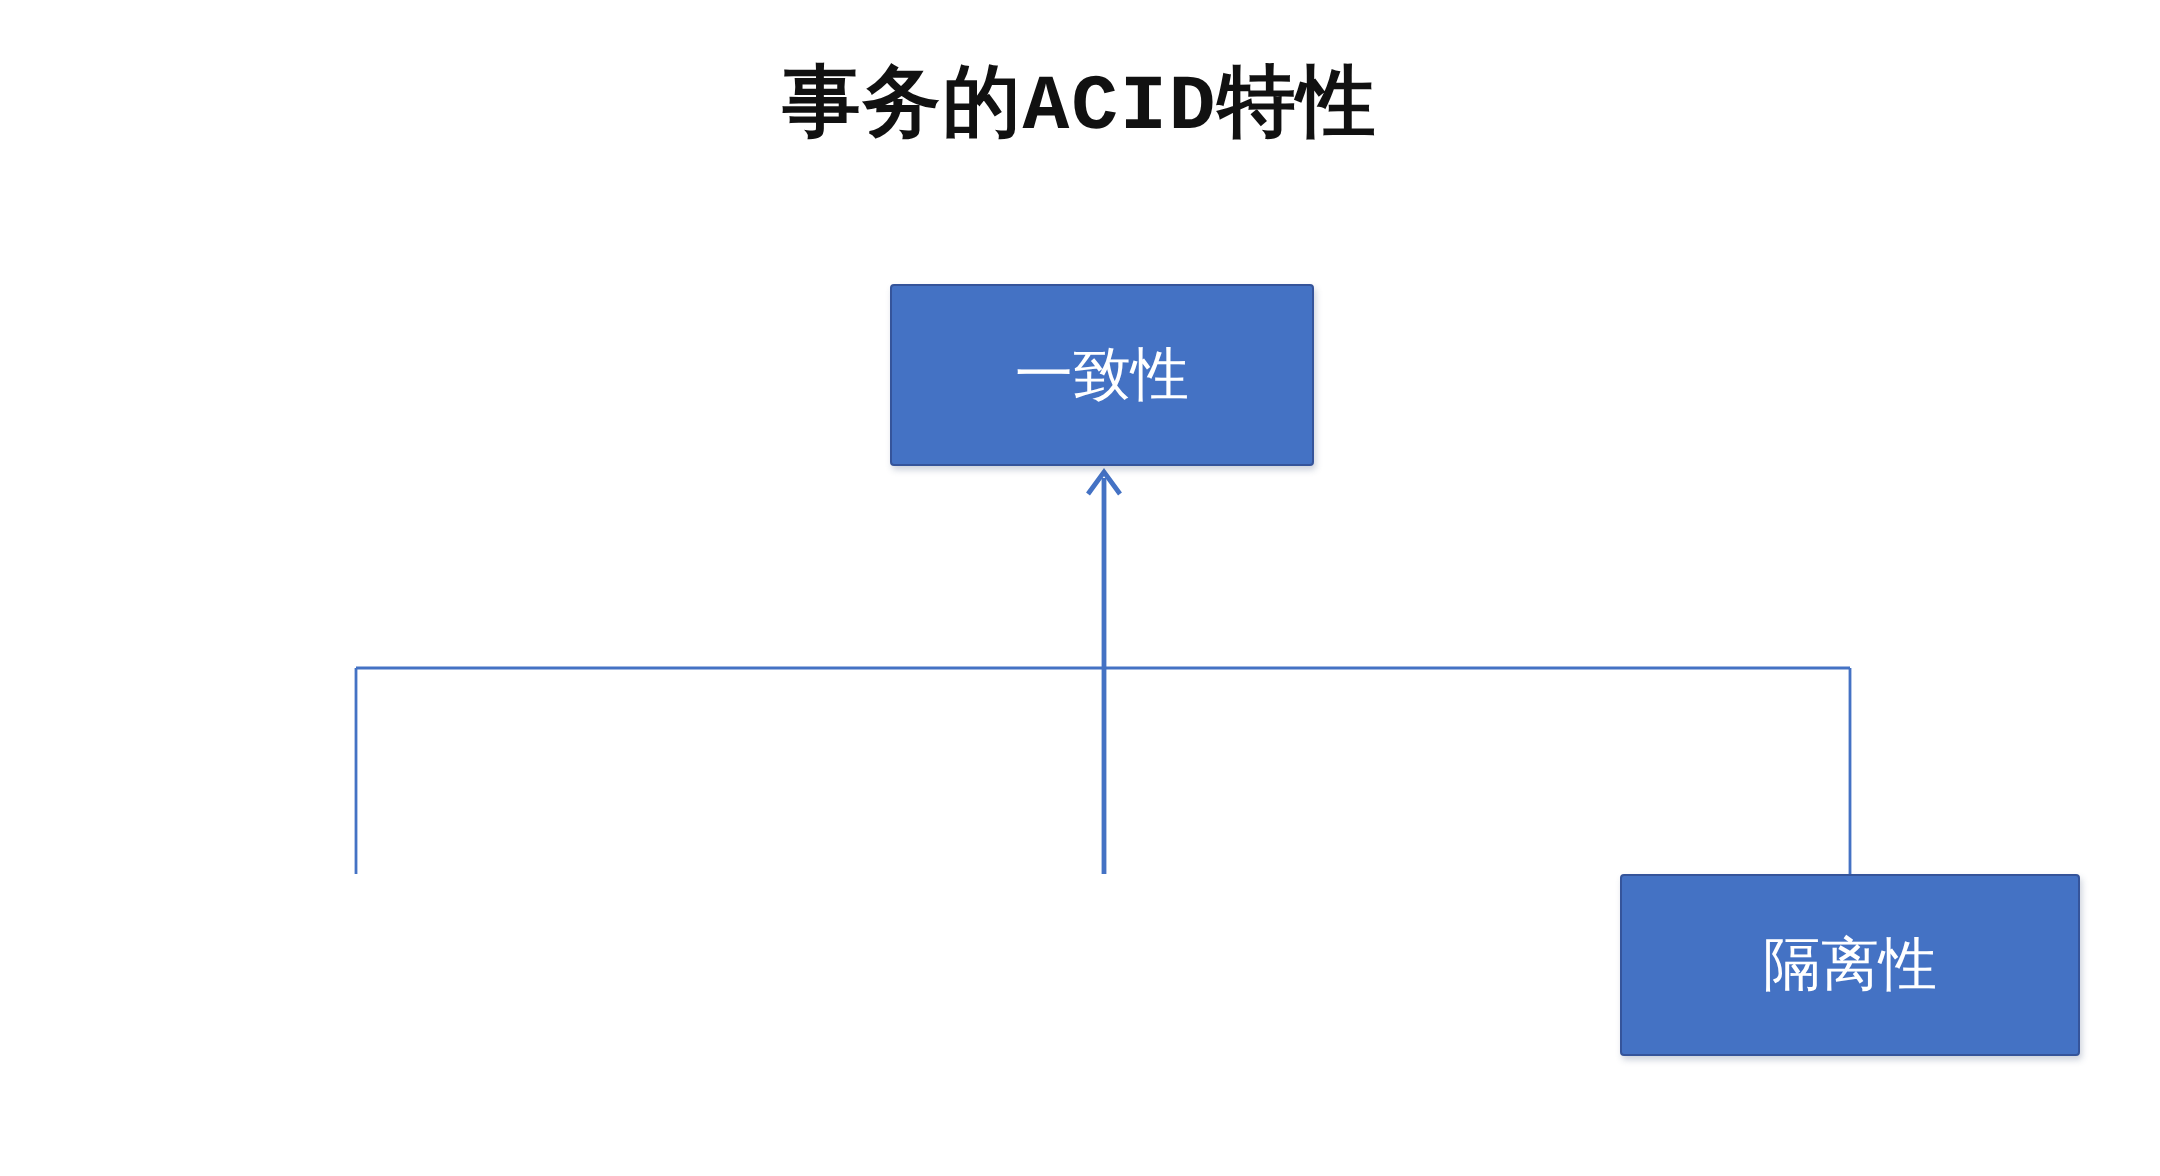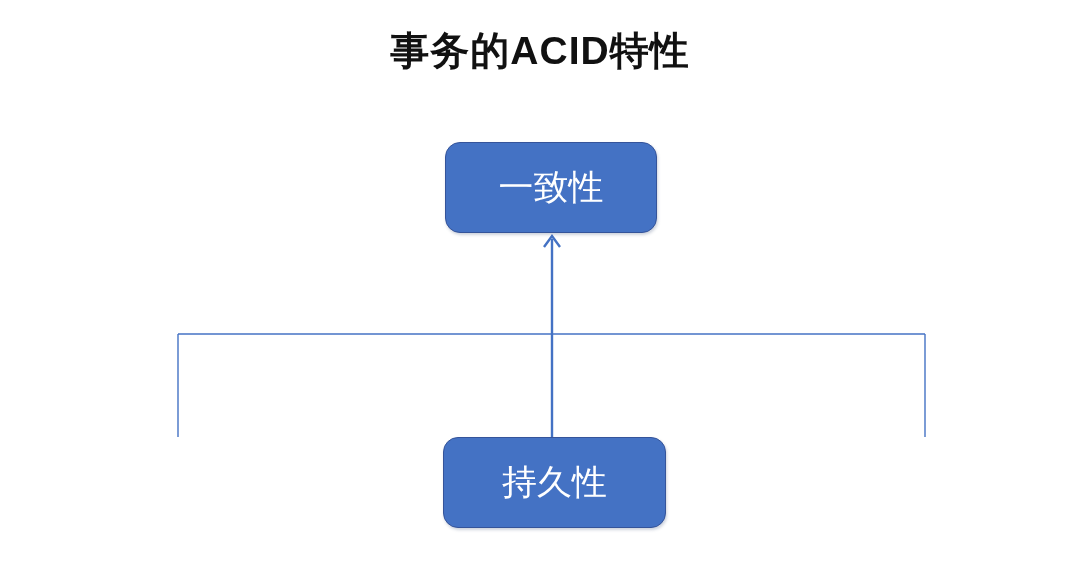--- a/index.html
+++ b/index.html
@@ -10,44 +10,44 @@
     --title-color:#111111;
     --bg:#FFFFFF;
   }
   *{margin:0;padding:0;box-sizing:border-box;}
   html,body{background:#fff;}
   .canvas{
     position:relative;
     width:1080px;
     height:568px;
     background:var(--bg);
-    font-family:Liberation Sans, sans-serif;
+    font-family:Liberation Mono, monospace;
     overflow:hidden;
   }
   .diagram-title{
     position:absolute;
     left:0; top:24px;
     width:100%;
     text-align:center;
     font-size:39px;
     font-weight:bold;
     color:var(--title-color);
     letter-spacing:1px;
   }
   .node{
     position:absolute;
     height:91px;
     background:var(--box-fill);
     border:1.6px solid var(--box-border);
-    border-radius:15px;
+    border-radius:2px;
     display:flex;
     align-items:center;
     justify-content:center;
     color:var(--node-text);
-    font-size:35px;
+    font-size:29px;
     box-shadow:1px 2px 3px rgba(60,80,120,0.25);
   }
   .node-top{ left:445px; top:142px; width:212px; }
   .node-left{ left:70px;  top:437px; width:218px; }
   .node-mid{  left:443px; top:437px; width:223px; }
   .node-right{left:810px; top:437px; width:230px; }
   svg.connectors{
     position:absolute;
     left:0; top:0;
     width:1080px;
@@ -75,18 +75,18 @@
     <path class="thick" d="M552,437 V239"></path>
 
     <path class="thick" d="M544,247 L552,236 L560,247"></path>
   </svg>
 
   <div class="node node-top">
     <span>一致性</span>
   </div>
 
 
-  <div class="node node-mid">
-    <span>持久性</span>
+
+  <div class="node node-right">
+    <span>隔离性</span>
   </div>
-
 
 </div>
 
 </body></html>

